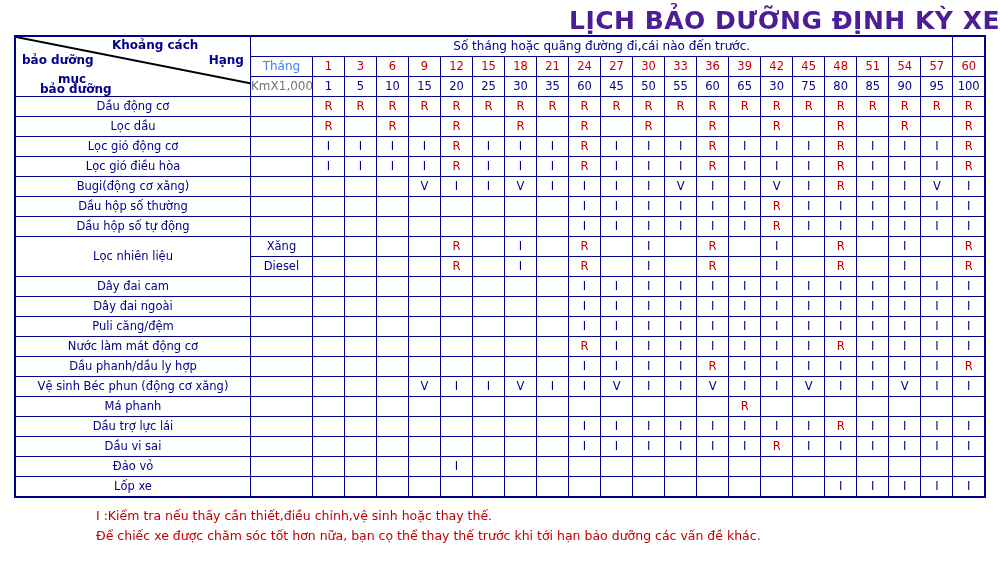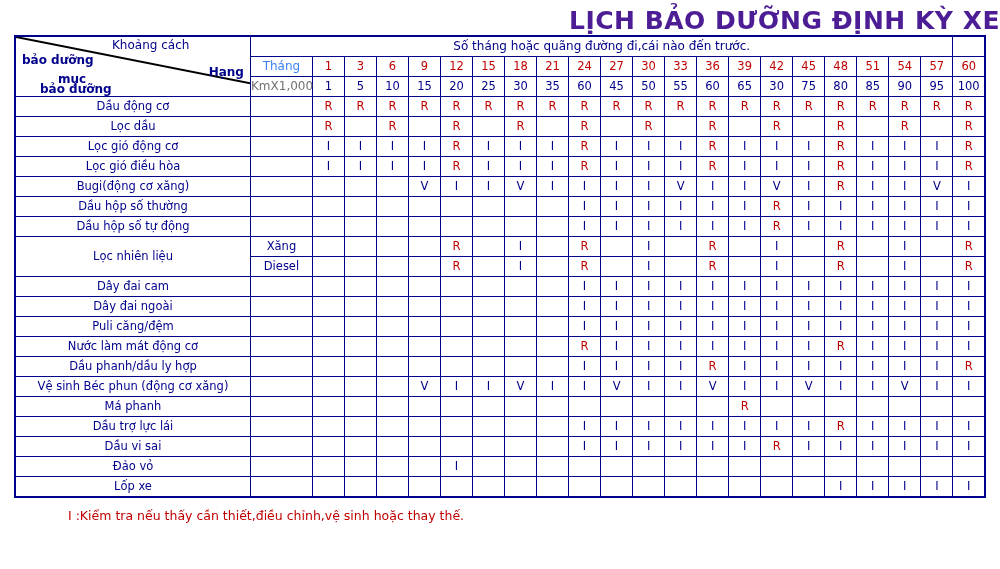--- a/index.html
+++ b/index.html
@@ -60,48 +60,48 @@
     position:relative;
     height:57px;
     padding:0;
     text-align:left;
     overflow:hidden;
   }
   .corner svg{position:absolute;left:0;top:0;}
   .corner .kc{
     position:absolute;
     top:2px;left:96px;
-    font-weight:normal;
+    font-weight:bold;
     font-size:12px;
   }
   .corner .bd1{position:absolute;top:17px;left:6px;font-weight:bold;font-size:12px;}
   .corner .bd2{position:absolute;top:36px;left:42px;font-weight:bold;font-size:12px;}
   .corner .bd3{position:absolute;top:46px;left:24px;font-weight:bold;font-size:12px;}
   .corner .hang{
-    position:absolute;top:17px;right:6px;font-weight:bold;font-size:12px;margin-top:12px;
+    position:absolute;top:17px;right:6px;font-weight:bold;font-size:12px;
   }
 
   .topspan{
     font-weight:bold;
     font-size:12px;
     height:19px;
   }
   .rowhdr{
     font-weight:bold;
     color:#3b82f6;
     text-align:left;
     padding-left:5px;
     font-size:12px;
   }
   .numhdr{color:#c00000;font-weight:bold;font-size:11.5px;}
   .kmrow{color:#00008B;font-weight:bold;font-size:11.5px;}
 
   .notes{
     margin-top:8px;
-    margin-left:68px;
+    margin-left:96px;
     color:#c00000;
     font-size:12.5px;
     line-height:1.6;
   }
   .notes div{white-space:nowrap;}
 </style>
 </head>
 <body>
 
 <div class="page">
@@ -675,15 +675,16 @@
           <td class="markI">I</td>
           <td class="markI">I</td>
           <td class="markI">I</td>
           <td class="markI">I</td>
         </tr>
       </tbody>
   </table>
 
   <div class="notes">
     <div>I :Kiểm tra nếu thấy cần thiết,điều chỉnh,vệ sinh hoặc thay thế.</div>
+    <div>Để chiếc xe được chăm sóc tốt hơn nữa, bạn cọ thể thay thế trước khi tới hạn bảo dưỡng các vấn đề khác.</div>
   </div>
 
 </div>
 
 </body></html>

